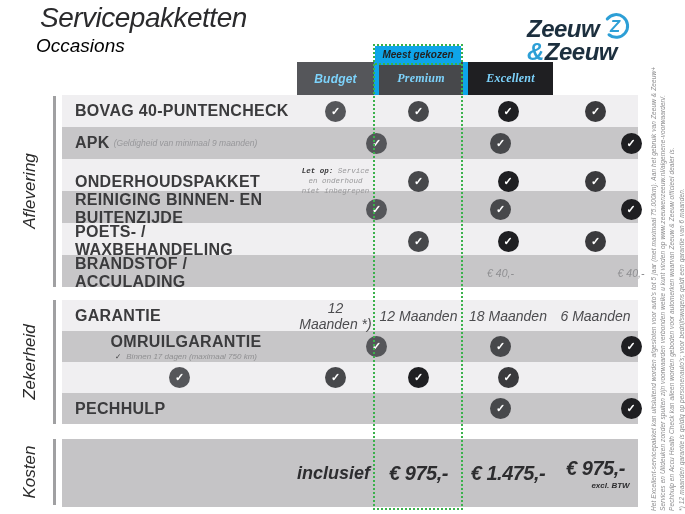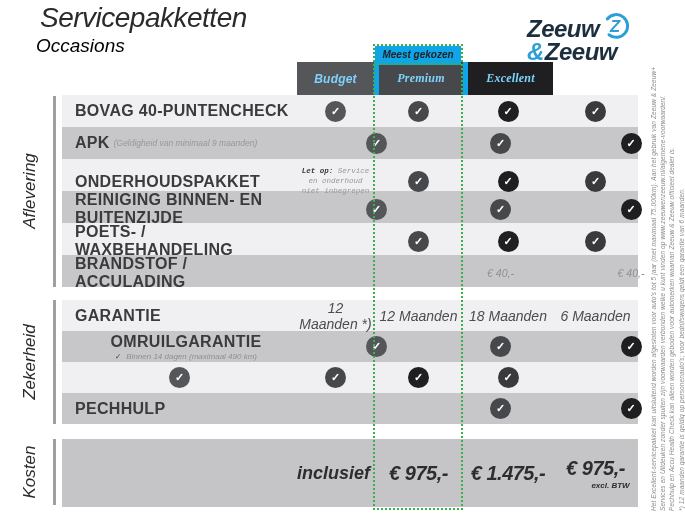--- a/index.html
+++ b/index.html
@@ -209,21 +209,21 @@
       <div class="cell">
           <span class="val">18 Maanden</span>
         </div>
       <div class="cell">
           <span class="val">6 Maanden</span>
         </div>
     </div>
     <div class="grid row dark">
       <div class="cell feat" style="flex-direction:column;align-items:center;justify-content:center;">
         <span class="fname">OMRUILGARANTIE</span>
-        <span class="fsub"><span class="tick">✓</span><span>Binnen 14 dagen (maximaal 490 km)</span></span>
+        <span class="fsub"><span class="tick">✓</span><span>Binnen 17 dagen (maximaal 750 km)</span></span>
       </div>
       <div class="cell">
           <span class="chk cB">✓</span>
         </div>
       <div class="cell">
           <span class="chk cP">✓</span>
         </div>
       <div class="cell">
           <span class="chk cE">✓</span>
         </div>

